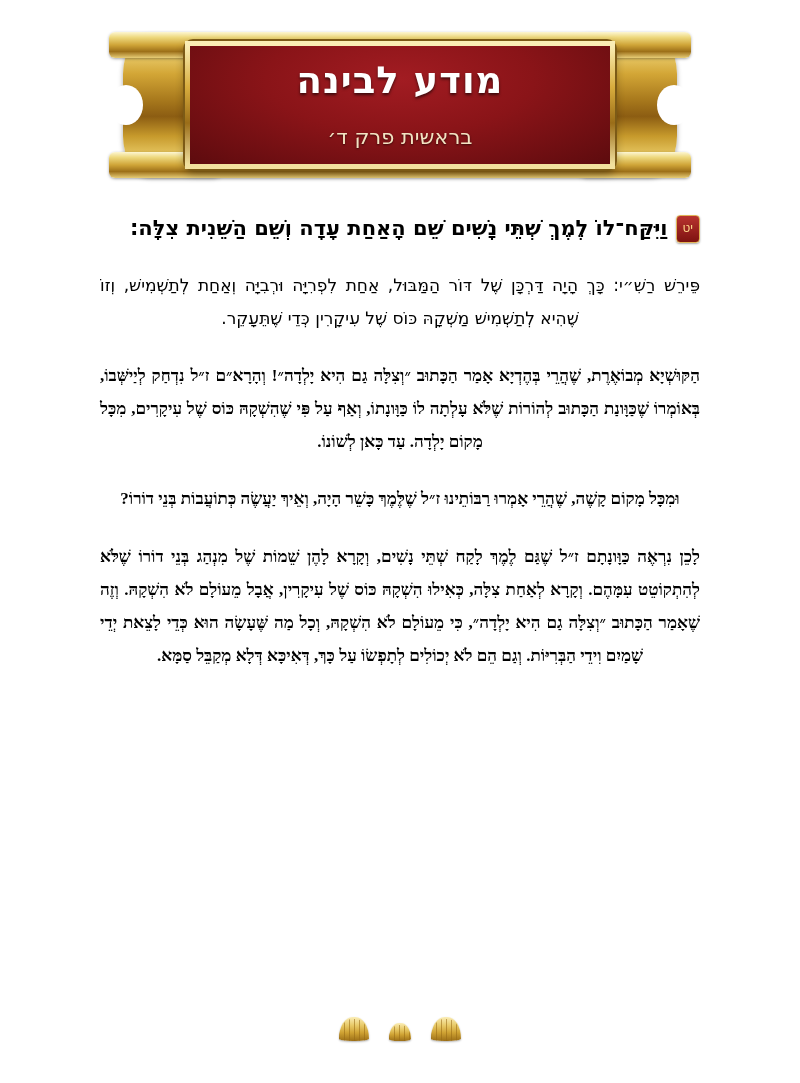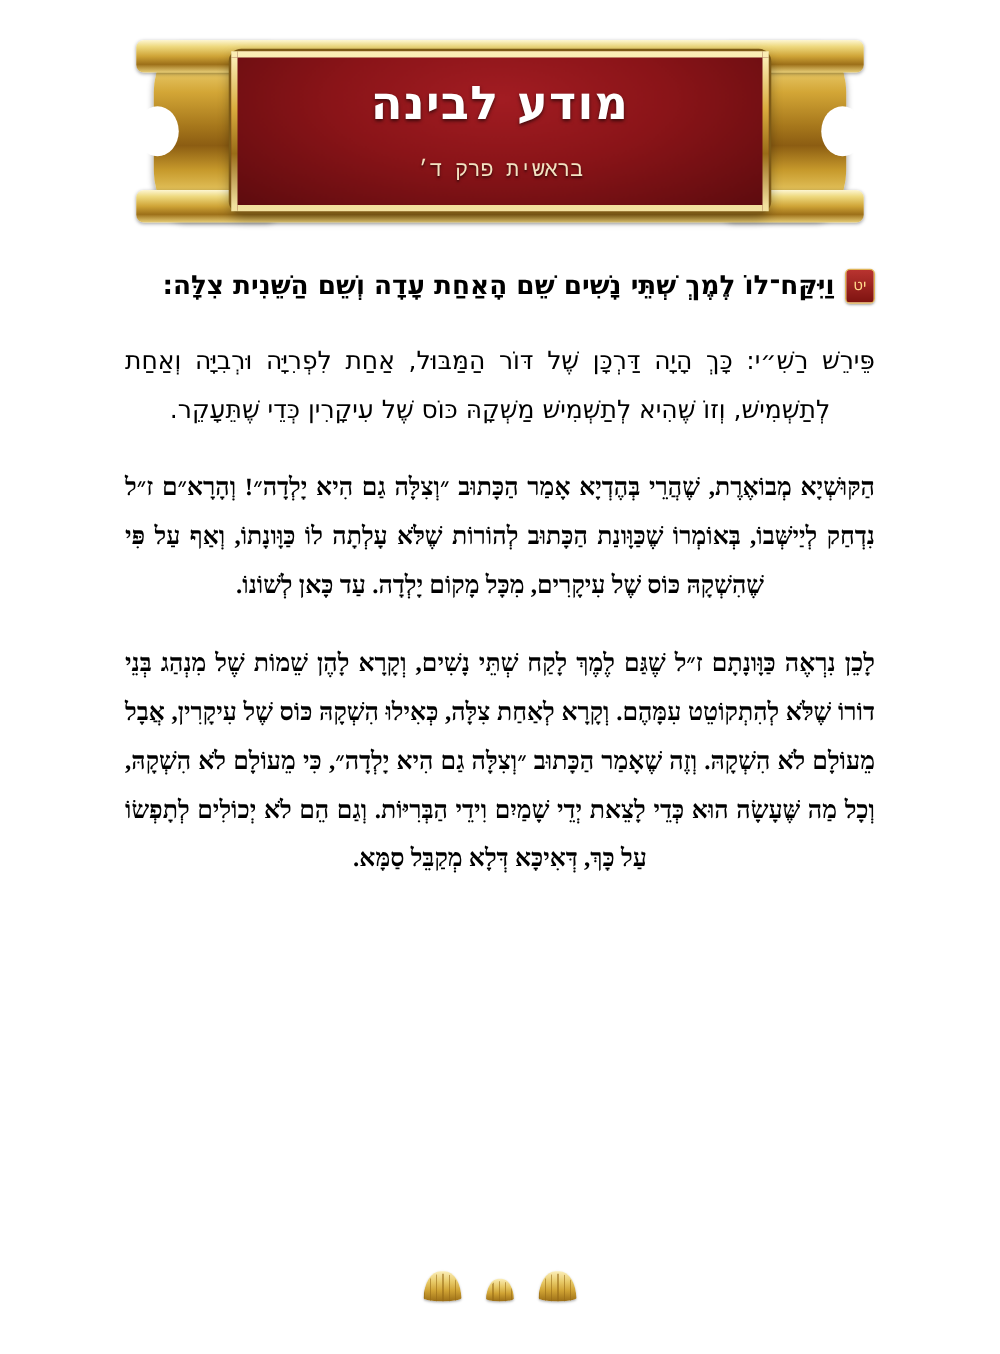--- a/index.html
+++ b/index.html
@@ -92,25 +92,24 @@
     font-size: 37px;
     font-weight: bold;
     color: #ffffff;
     letter-spacing: 1px;
     text-shadow: 0 2px 3px rgba(0,0,0,0.6);
     direction: rtl;
     line-height: 1.1;
   }
   .banner-sub {
     margin-top: 24px;
-    font-size: 17px;
+    font-size: 21px;
     color: #f3e3c2;
     direction: rtl;
     text-shadow: 0 1px 2px rgba(0,0,0,0.6);
-    font-family: Liberation Mono, monospace;
   }
   
   .ribbon-bar {
     position: absolute;
     left: -76px;
     right: -76px;
     height: 26px;
     background: linear-gradient(180deg,#fdf6d2 0%,#eed97f 20%,#cfa437 50%,#9d7019 75%,#e7cd77 100%);
     border-radius: 6px;
     box-shadow: 0 1px 3px rgba(0,0,0,0.35);
@@ -142,21 +141,21 @@
     font-size: 12px;
     font-weight: normal;
     border-radius: 4px;
     padding: 2px 6px 3px 6px;
     margin-left: 8px;
     vertical-align: 3px;
     border: 1px solid #e0b457;
     box-shadow: 0 1px 2px rgba(0,0,0,0.35);
   }
   .para {
-    font-size: 20px;
+    font-size: 17px;
     line-height: 1.95;
     margin: 0 0 24px 0;
     text-align: justify;
     text-align-last: center;
   }
   .para.p1 { font-weight: normal; }
   .para.bold { font-weight: bold; font-family: Liberation Serif, serif; }
 
   
   .footer {
@@ -206,20 +205,21 @@
 </div>
 
 <div class="content">
 
   <p class="verse-line">
     <span class="verse-num">יט</span><span>וַיִּקַּח־לוֹ לֶמֶךְ שְׁתֵּי נָשִׁים שֵׁם הָאַחַת עָדָה וְשֵׁם הַשֵּׁנִית צִלָּה:</span>
   </p>
 
   <p class="para p1">פֵּירֵשׁ רַשִׁ״י: כָּךְ הָיָה דַּרְכָּן שֶׁל דּוֹר הַמַּבּוּל, אַחַת לִפְרִיָּה וּרְבִיָּה וְאַחַת לְתַשְׁמִישׁ, וְזוֹ שֶׁהִיא לְתַשְׁמִישׁ מַשְׁקָהּ כּוֹס שֶׁל עִיקָרִין כְּדֵי שֶׁתֵּעָקֵר.</p>
   <p class="para bold">הַקּוּשְׁיָא מְבוֹאֶרֶת, שֶׁהֲרֵי בְּהֶדְיָא אָמַר הַכָּתוּב ״וְצִלָּה גַם הִיא יָלְדָה״! וְהָרָא״ם ז״ל נִדְחַק לְיַישְּׁבוֹ, בְּאוֹמְרוֹ שֶׁכַּוָּונַת הַכָּתוּב לְהוֹרוֹת שֶׁלֹּא עָלְתָה לוֹ כַּוָּונָתוֹ, וְאַף עַל פִּי שֶׁהִשְׁקָהּ כּוֹס שֶׁל עִיקָרִים, מִכָּל מָקוֹם יָלְדָה. עַד כָּאן לְשׁוֹנוֹ.</p>
+  <p class="para bold">וּמִכָּל מָקוֹם קָשֶׁה, שֶׁהֲרֵי אָמְרוּ רַבּוֹתֵינוּ ז״ל שֶׁלֶּמֶךְ כָּשֵׁר הָיָה, וְאֵיךְ יַעֲשֶׂה כְּתוֹעֲבוֹת בְּנֵי דוֹרוֹ?</p>
   <p class="para bold">לָכֵן נִרְאֶה כַּוָּונָתָם ז״ל שֶׁגַּם לֶמֶךְ לָקַח שְׁתֵּי נָשִׁים, וְקָרָא לָהֶן שֵׁמוֹת שֶׁל מִנְהַג בְּנֵי דוֹרוֹ שֶׁלֹּא לְהִתְקוֹטֵט עִמָּהֶם. וְקָרָא לְאַחַת צִלָּה, כְּאִילוּ הִשְׁקָהּ כּוֹס שֶׁל עִיקָרִין, אֲבָל מֵעוֹלָם לֹא הִשְׁקָהּ. וְזֶה שֶׁאָמַר הַכָּתוּב ״וְצִלָּה גַם הִיא יָלְדָה״, כִּי מֵעוֹלָם לֹא הִשְׁקָהּ, וְכָל מַה שֶּׁעָשָׂה הוּא כְּדֵי לָצֵאת יְדֵי שָׁמַיִם וִידֵי הַבְּרִיּוֹת. וְגַם הֵם לֹא יְכוֹלִים לְתָפְשׂוֹ עַל כָּךְ, דְּאִיכָּא דְּלָא מְקַבֵּל סַמָּא.</p>
 
 </div>
 
 <div class="footer">
   <span class="shell"></span>
   <span class="shell mid"></span>
   <span class="shell"></span>
 </div>
 

